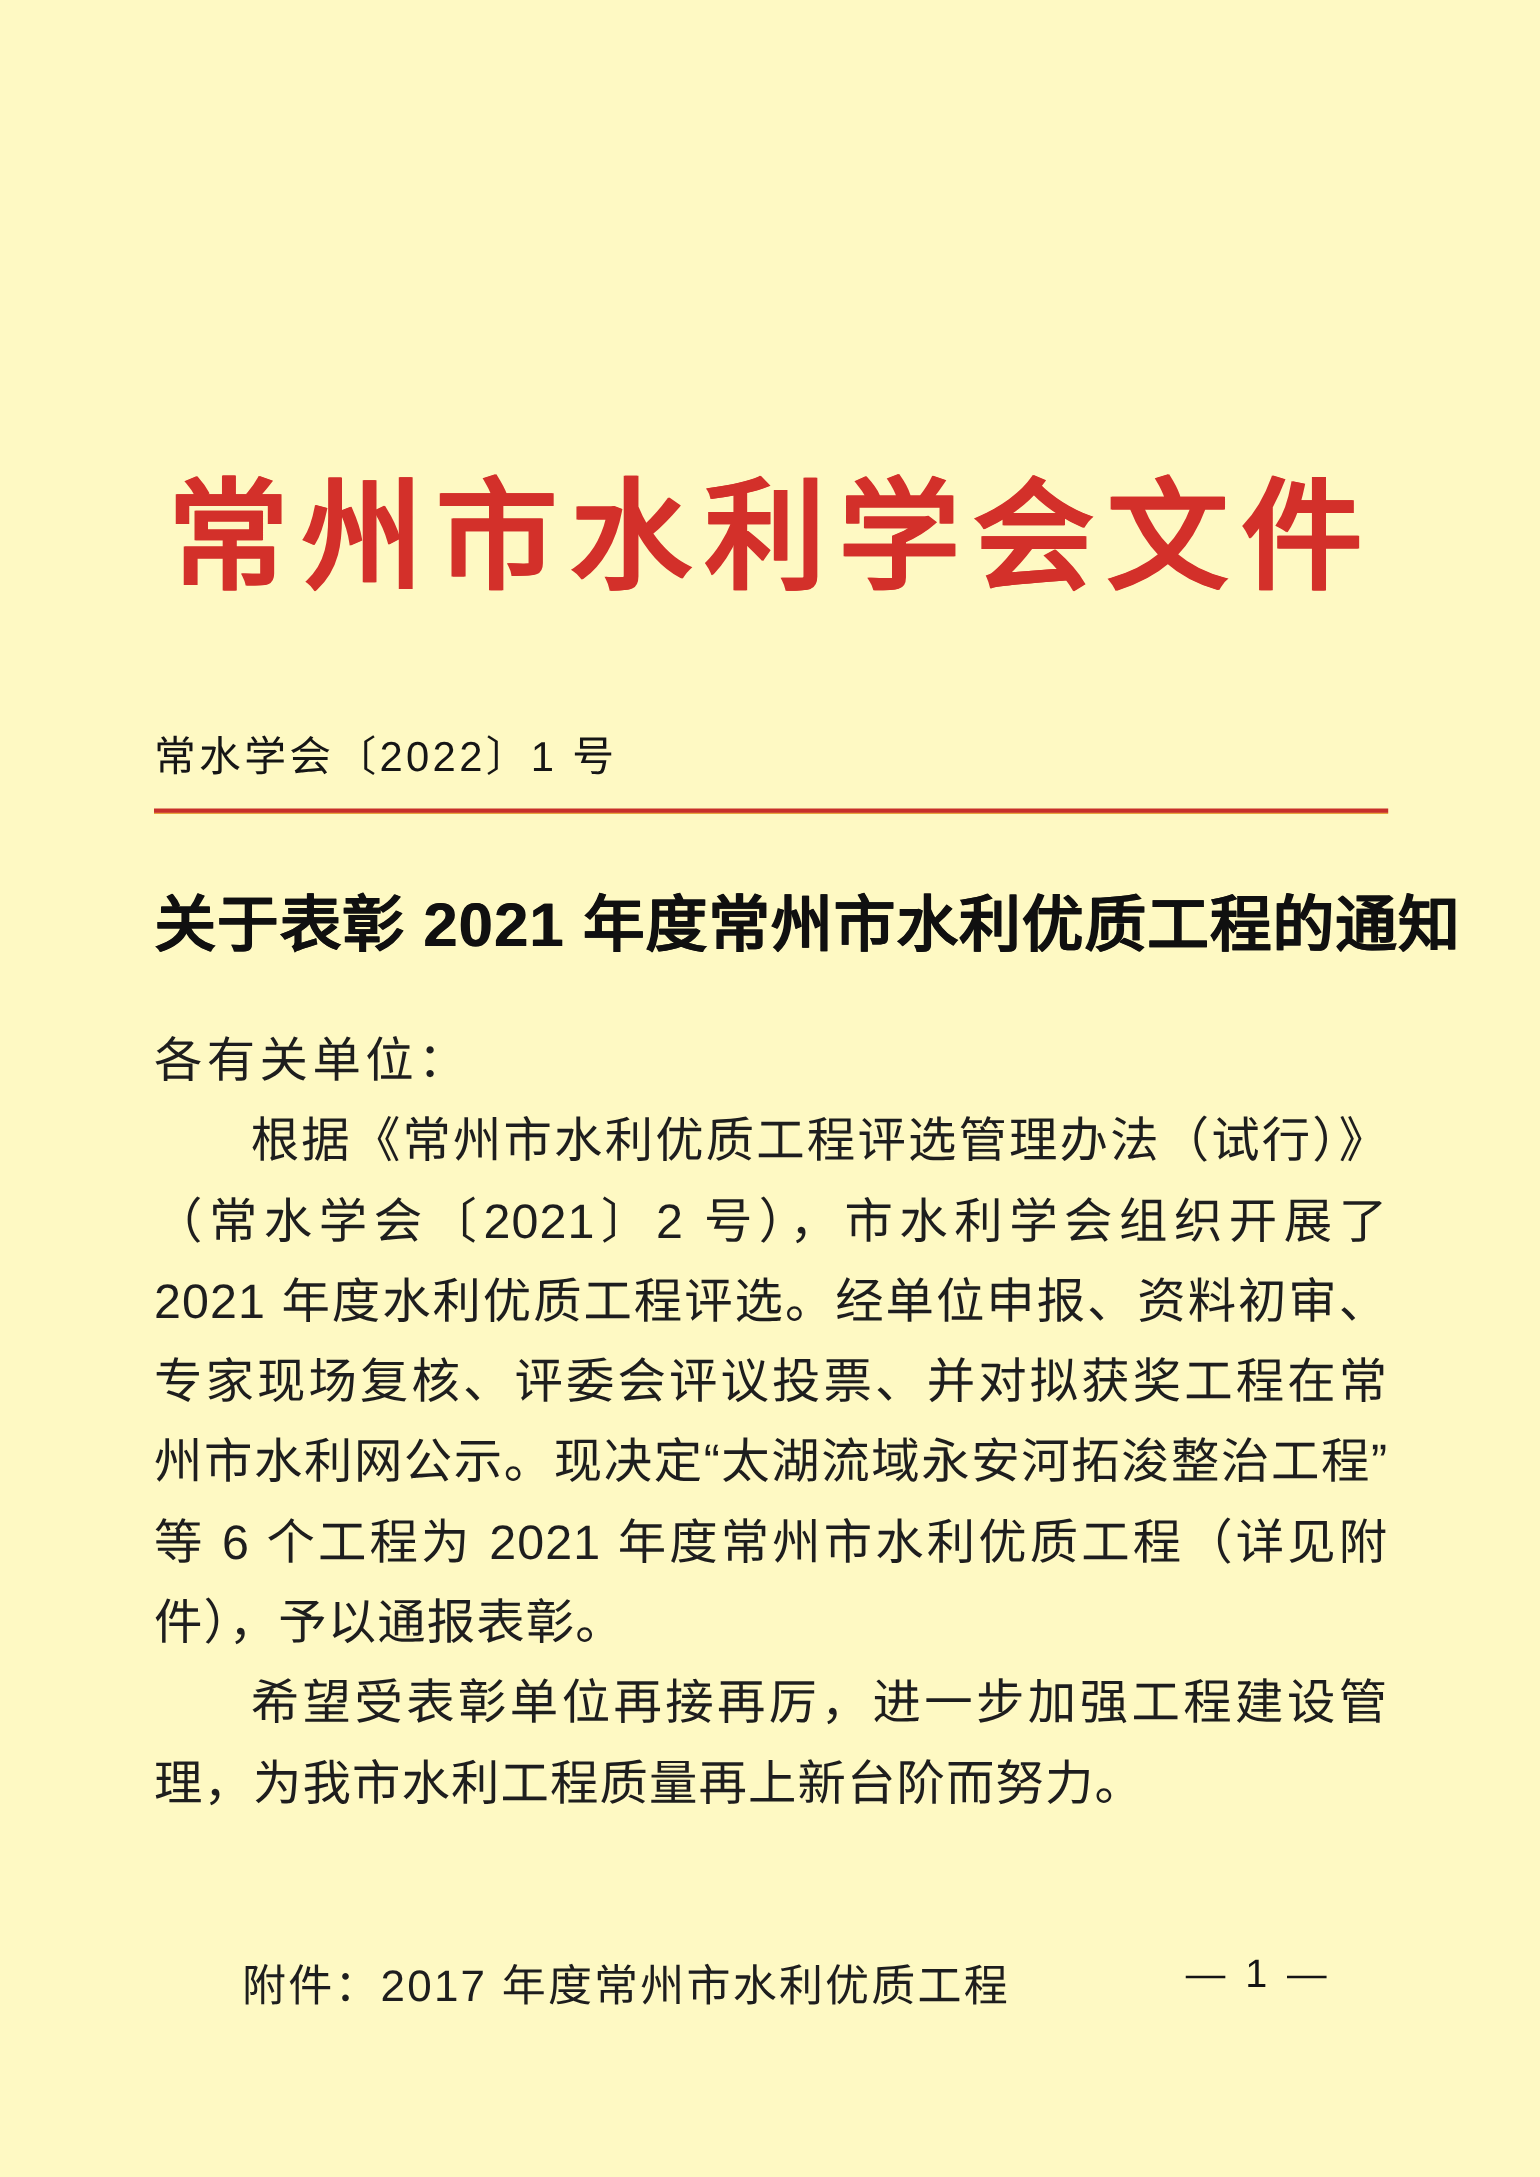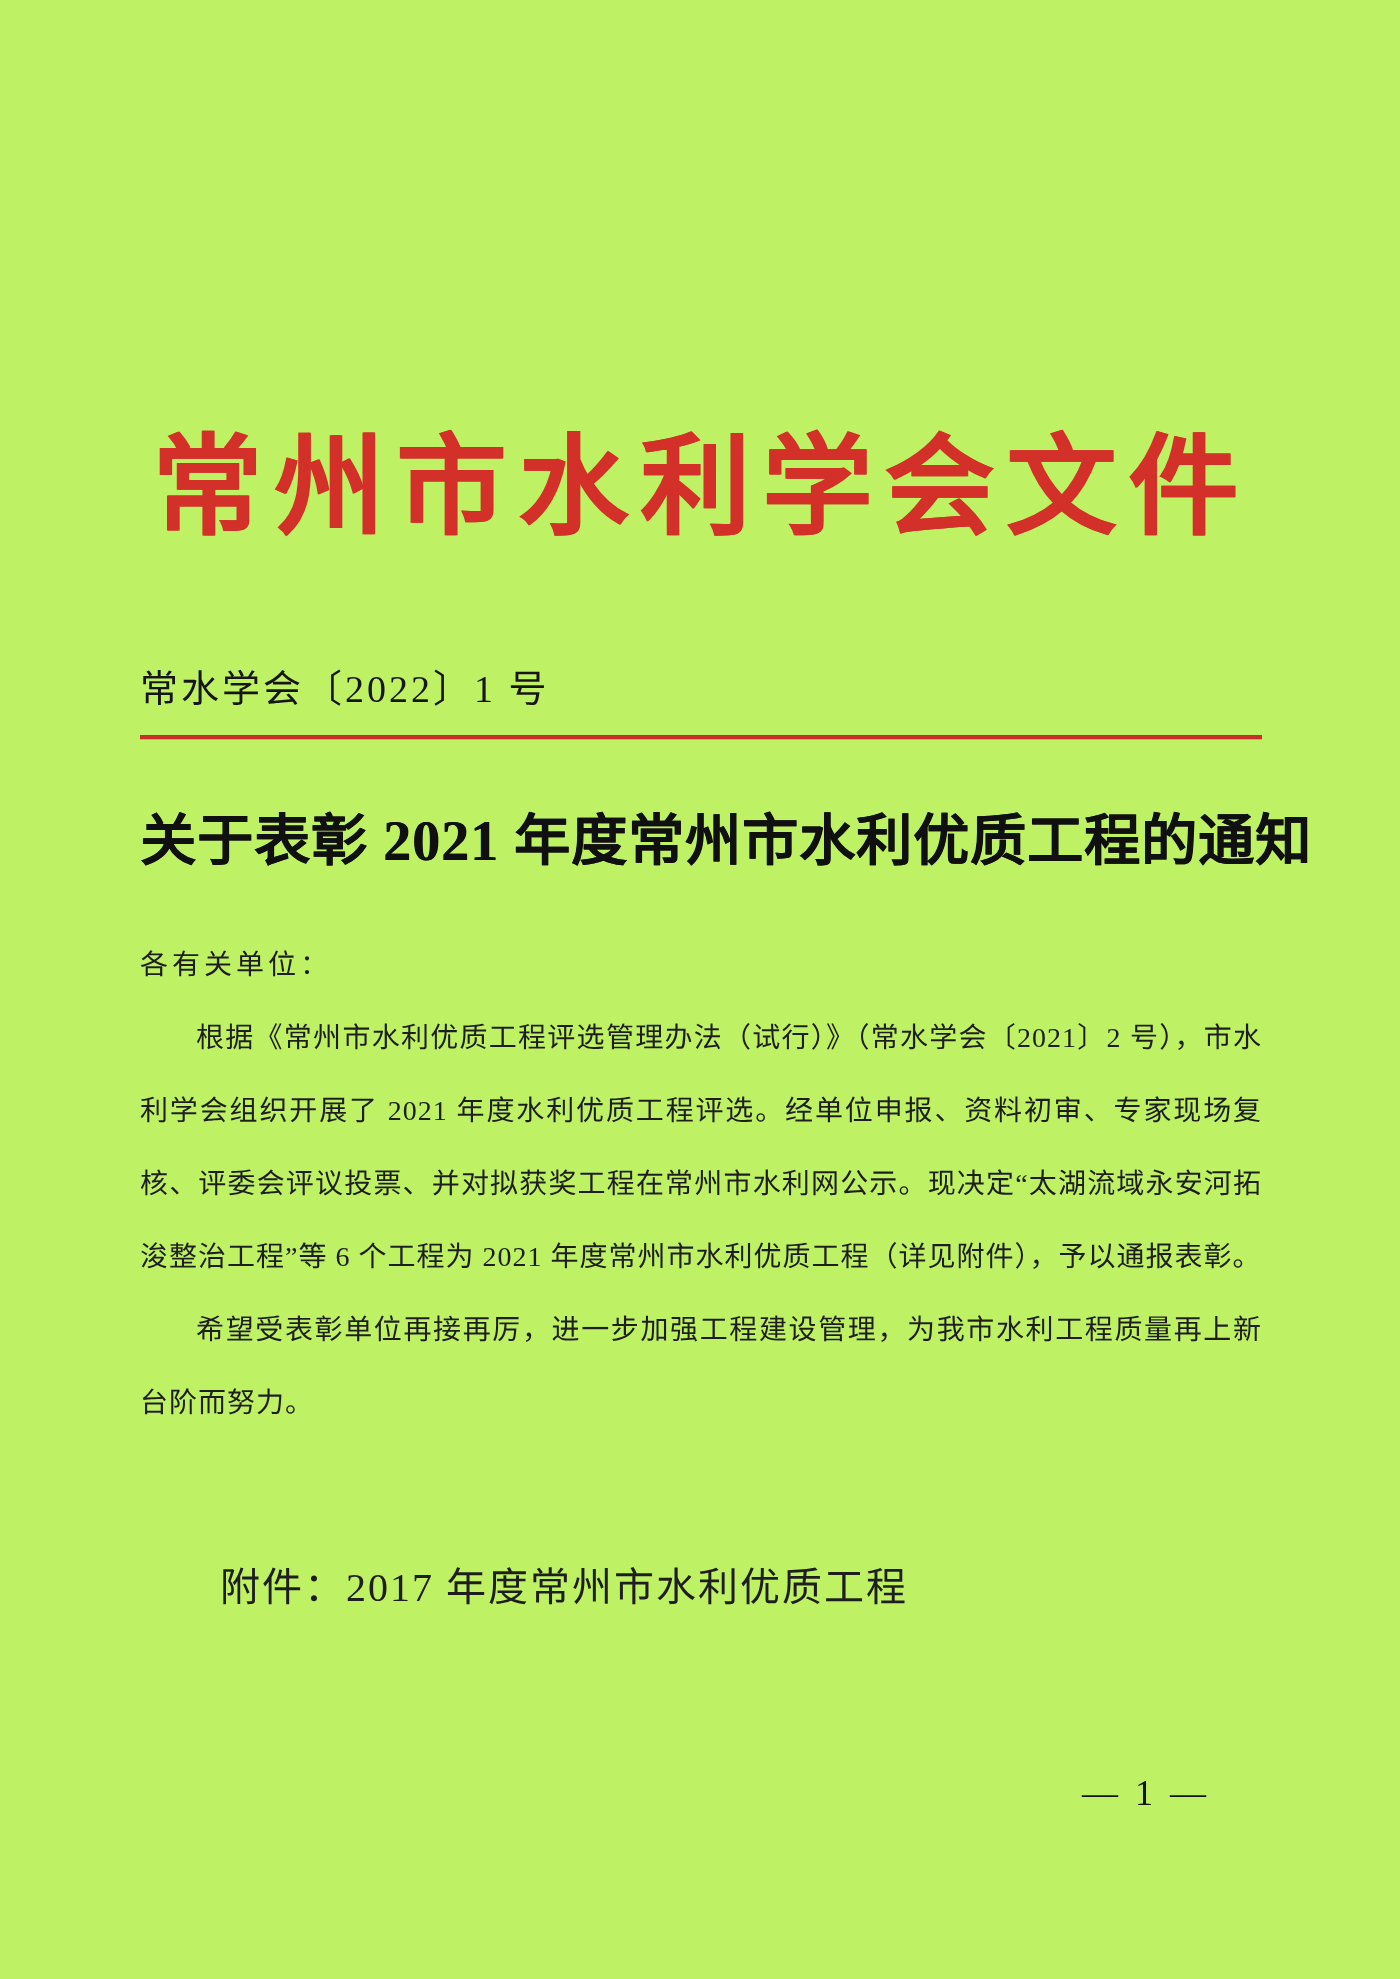--- a/index.html
+++ b/index.html
@@ -5,23 +5,23 @@
   html, body {
     margin: 0;
     padding: 0;
     background: #ffffff;
   }
   .page {
     position: relative;
     width: 1400px;
     height: 1979px;
     margin: 0 auto;
-    background: #bef264;
+    background: #fef9c3;
     overflow: hidden;
-    font-family: Liberation Serif, serif;
+    font-family: Liberation Sans, sans-serif;
     color: #1c1c1c;
     box-sizing: border-box;
     padding: 428px 138px 0 140px;
   }
   
   .masthead {
     text-align: center;
     white-space: nowrap;
     font-size: 110px;
     line-height: 1.1;
@@ -56,21 +56,21 @@
     font-size: 56px;
     line-height: 1.25;
     font-weight: 700;
     color: #101010;
     letter-spacing: 1px;
     text-shadow: 0.6px 0 0 #101010;
   }
   
   .body-text {
     margin-top: 52px;
-    font-size: 28px;
+    font-size: 44px;
     line-height: 73px;
     color: #1e1e1e;
     text-align: justify;
   }
   .salutation {
     letter-spacing: 4px;
   }
   .para {
     margin: 0;
     text-indent: 2em;

